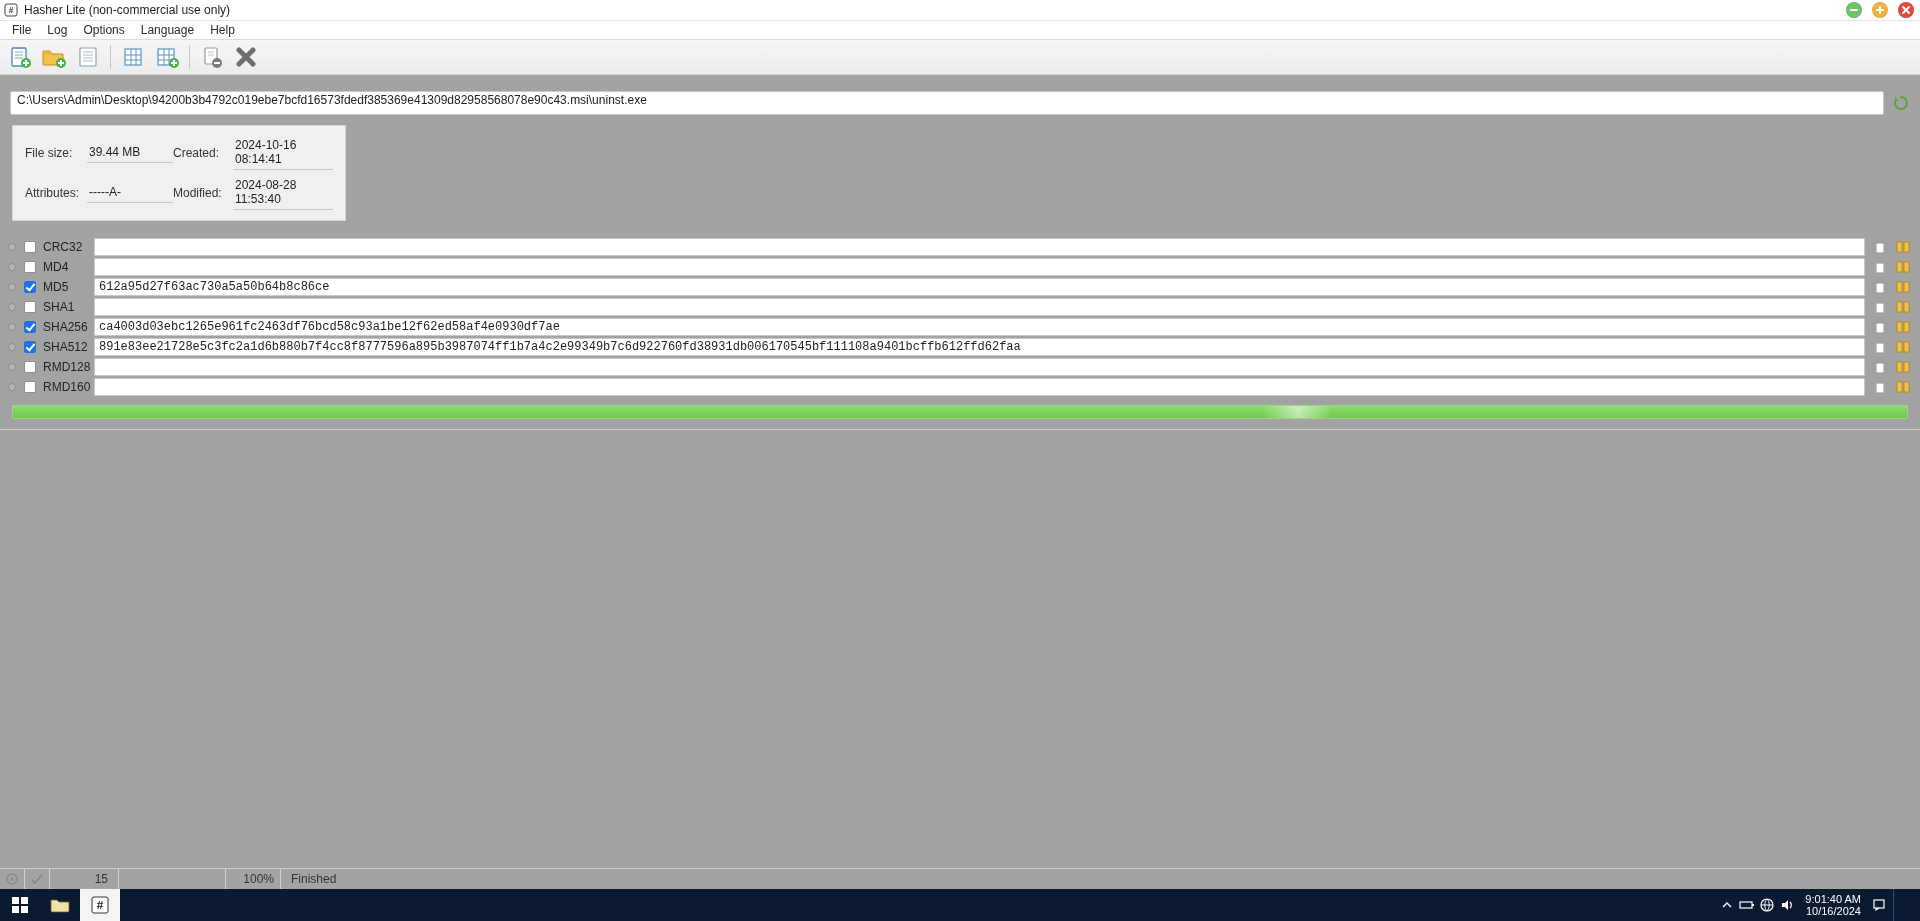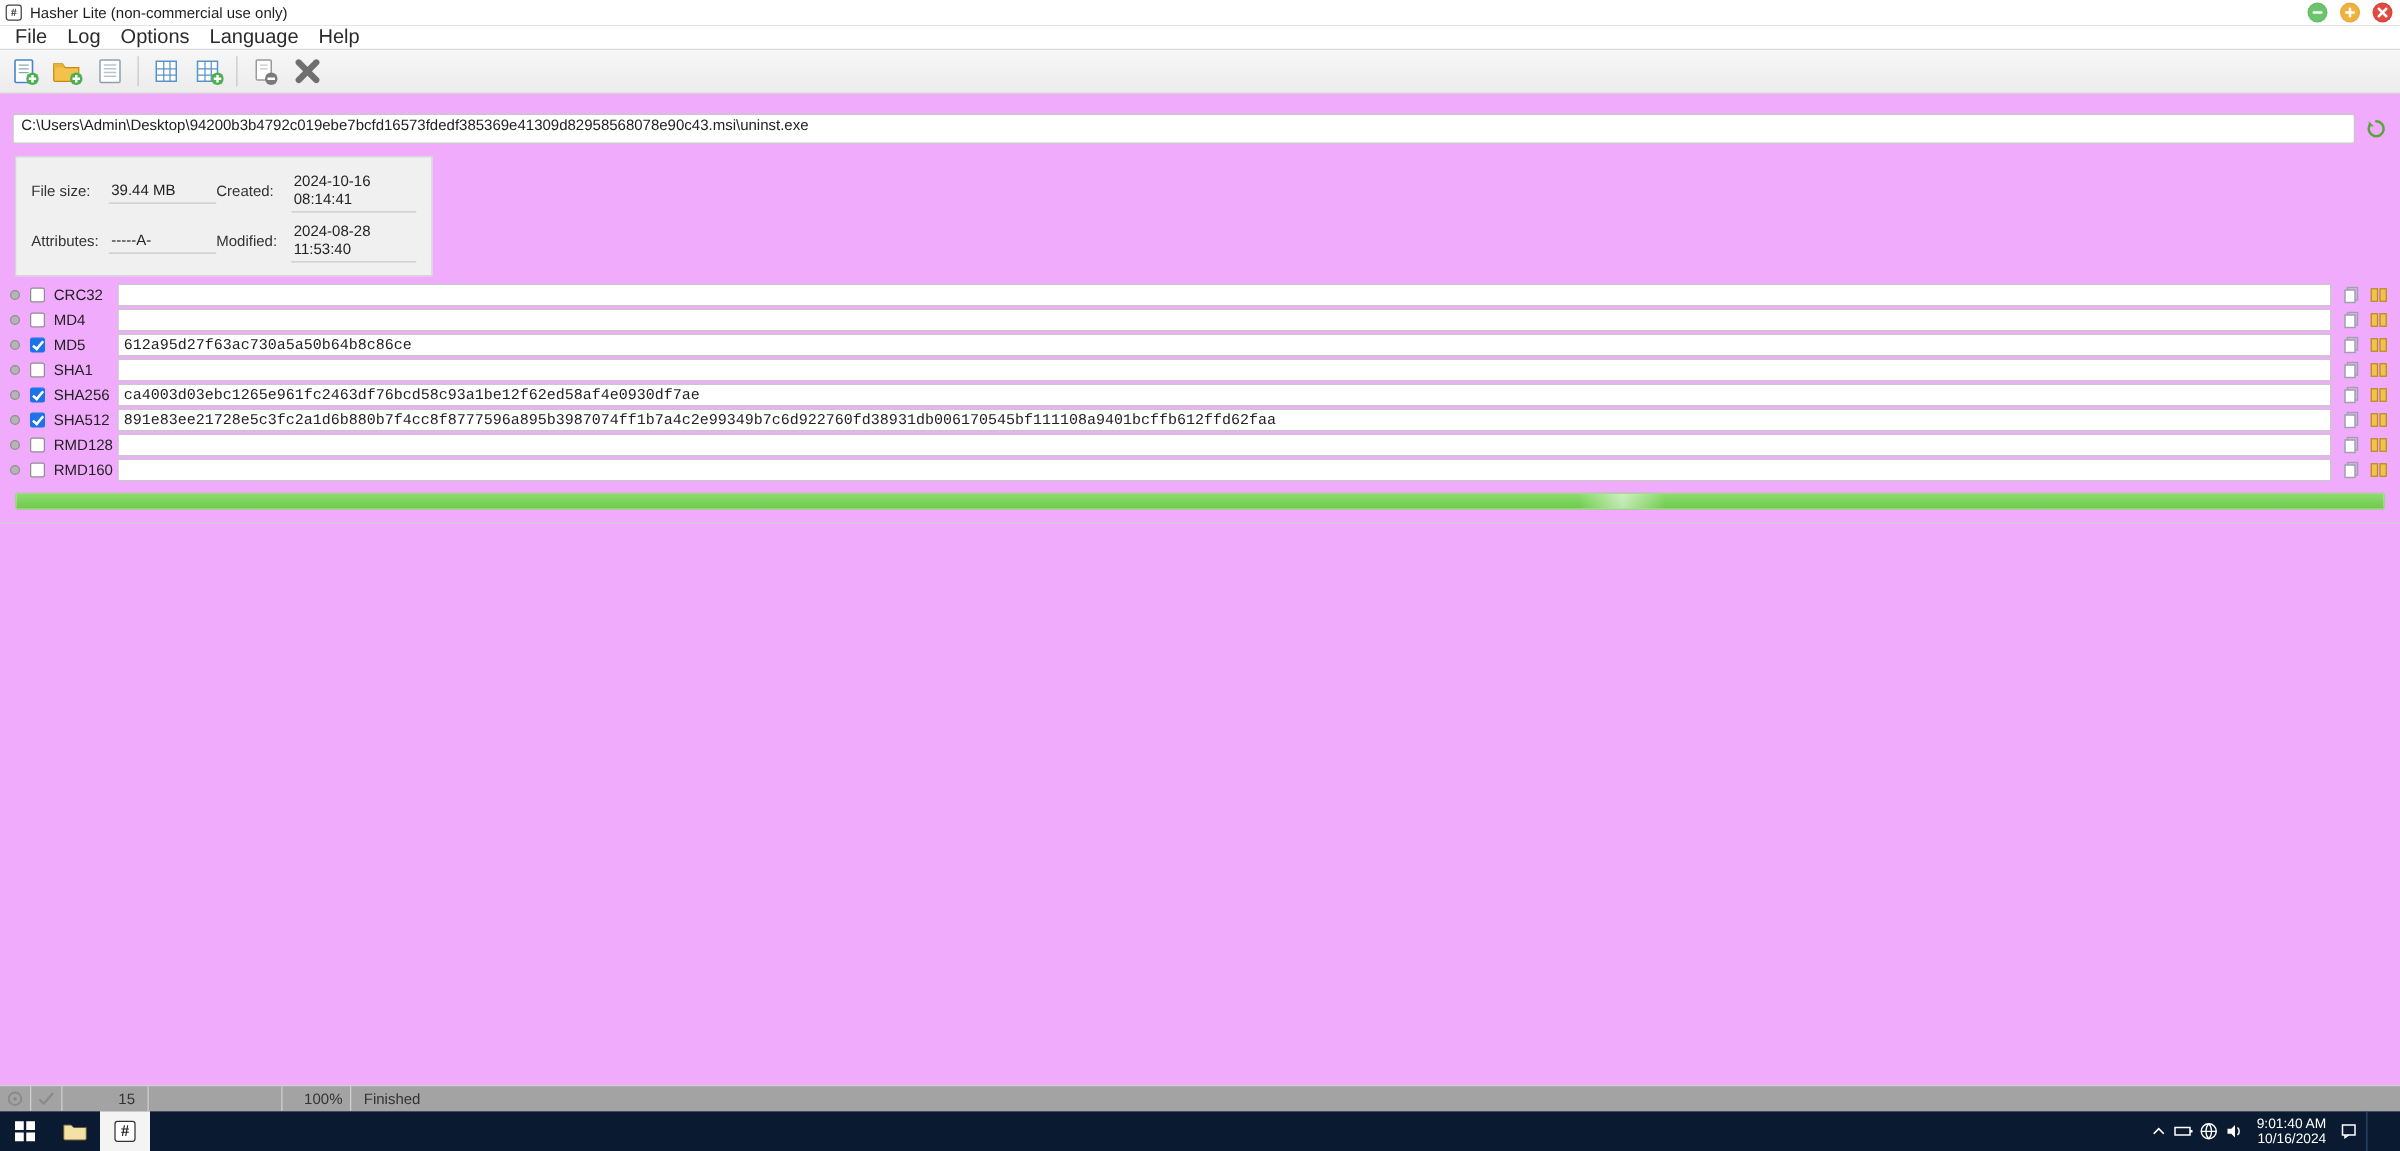--- a/index.html
+++ b/index.html
@@ -52,21 +52,21 @@
   
   .menubar {
     display:flex; align-items:center;
     height:18px;
     padding: 0 4px;
     background:#ffffff;
     border-bottom:1px solid #dcdcdc;
   }
   .menu-item {
     padding: 14px 8px;
-    font-size:16px;
+    font-size:12px;
     color:#2b2b2b;
     cursor:default;
   }
 
   
   .toolbar {
     display:flex; align-items:center;
     height:30px;
     padding: 2px 4px;
     background: linear-gradient(#f7f7f7,#ececec);
@@ -83,21 +83,21 @@
     border:1px solid transparent;
     border-radius:2px;
     cursor:pointer;
   }
   .tool-btn svg { display:block; }
 
   
   .content {
     flex:1 1 auto;
     overflow:auto;
-    background:#f0abfc;
+    background:#a3a3a3;
     padding-bottom:8px;
   }
 
   
   .path-row {
     display:flex; align-items:center;
     margin: 16px 10px 10px 10px;
     gap:8px;
   }
   .path-input {
@@ -111,21 +111,21 @@
     color:#222;
   }
   .refresh-btn {
     width:18px; height:18px;
     display:flex; align-items:center; justify-content:center;
     cursor:pointer;
   }
 
   
   .info-panel {
-    margin: 0 0 5px 12px;
+    margin: 0 0 16px 12px;
     display:inline-block;
     border:1px solid #d6d6d6;
     background:#f0f0f0;
     padding:10px 12px 10px 12px;
   }
   .info-grid {
     display:grid;
     grid-template-columns: 62px 86px 60px 100px;
     column-gap: 0px;
     row-gap: 6px;

